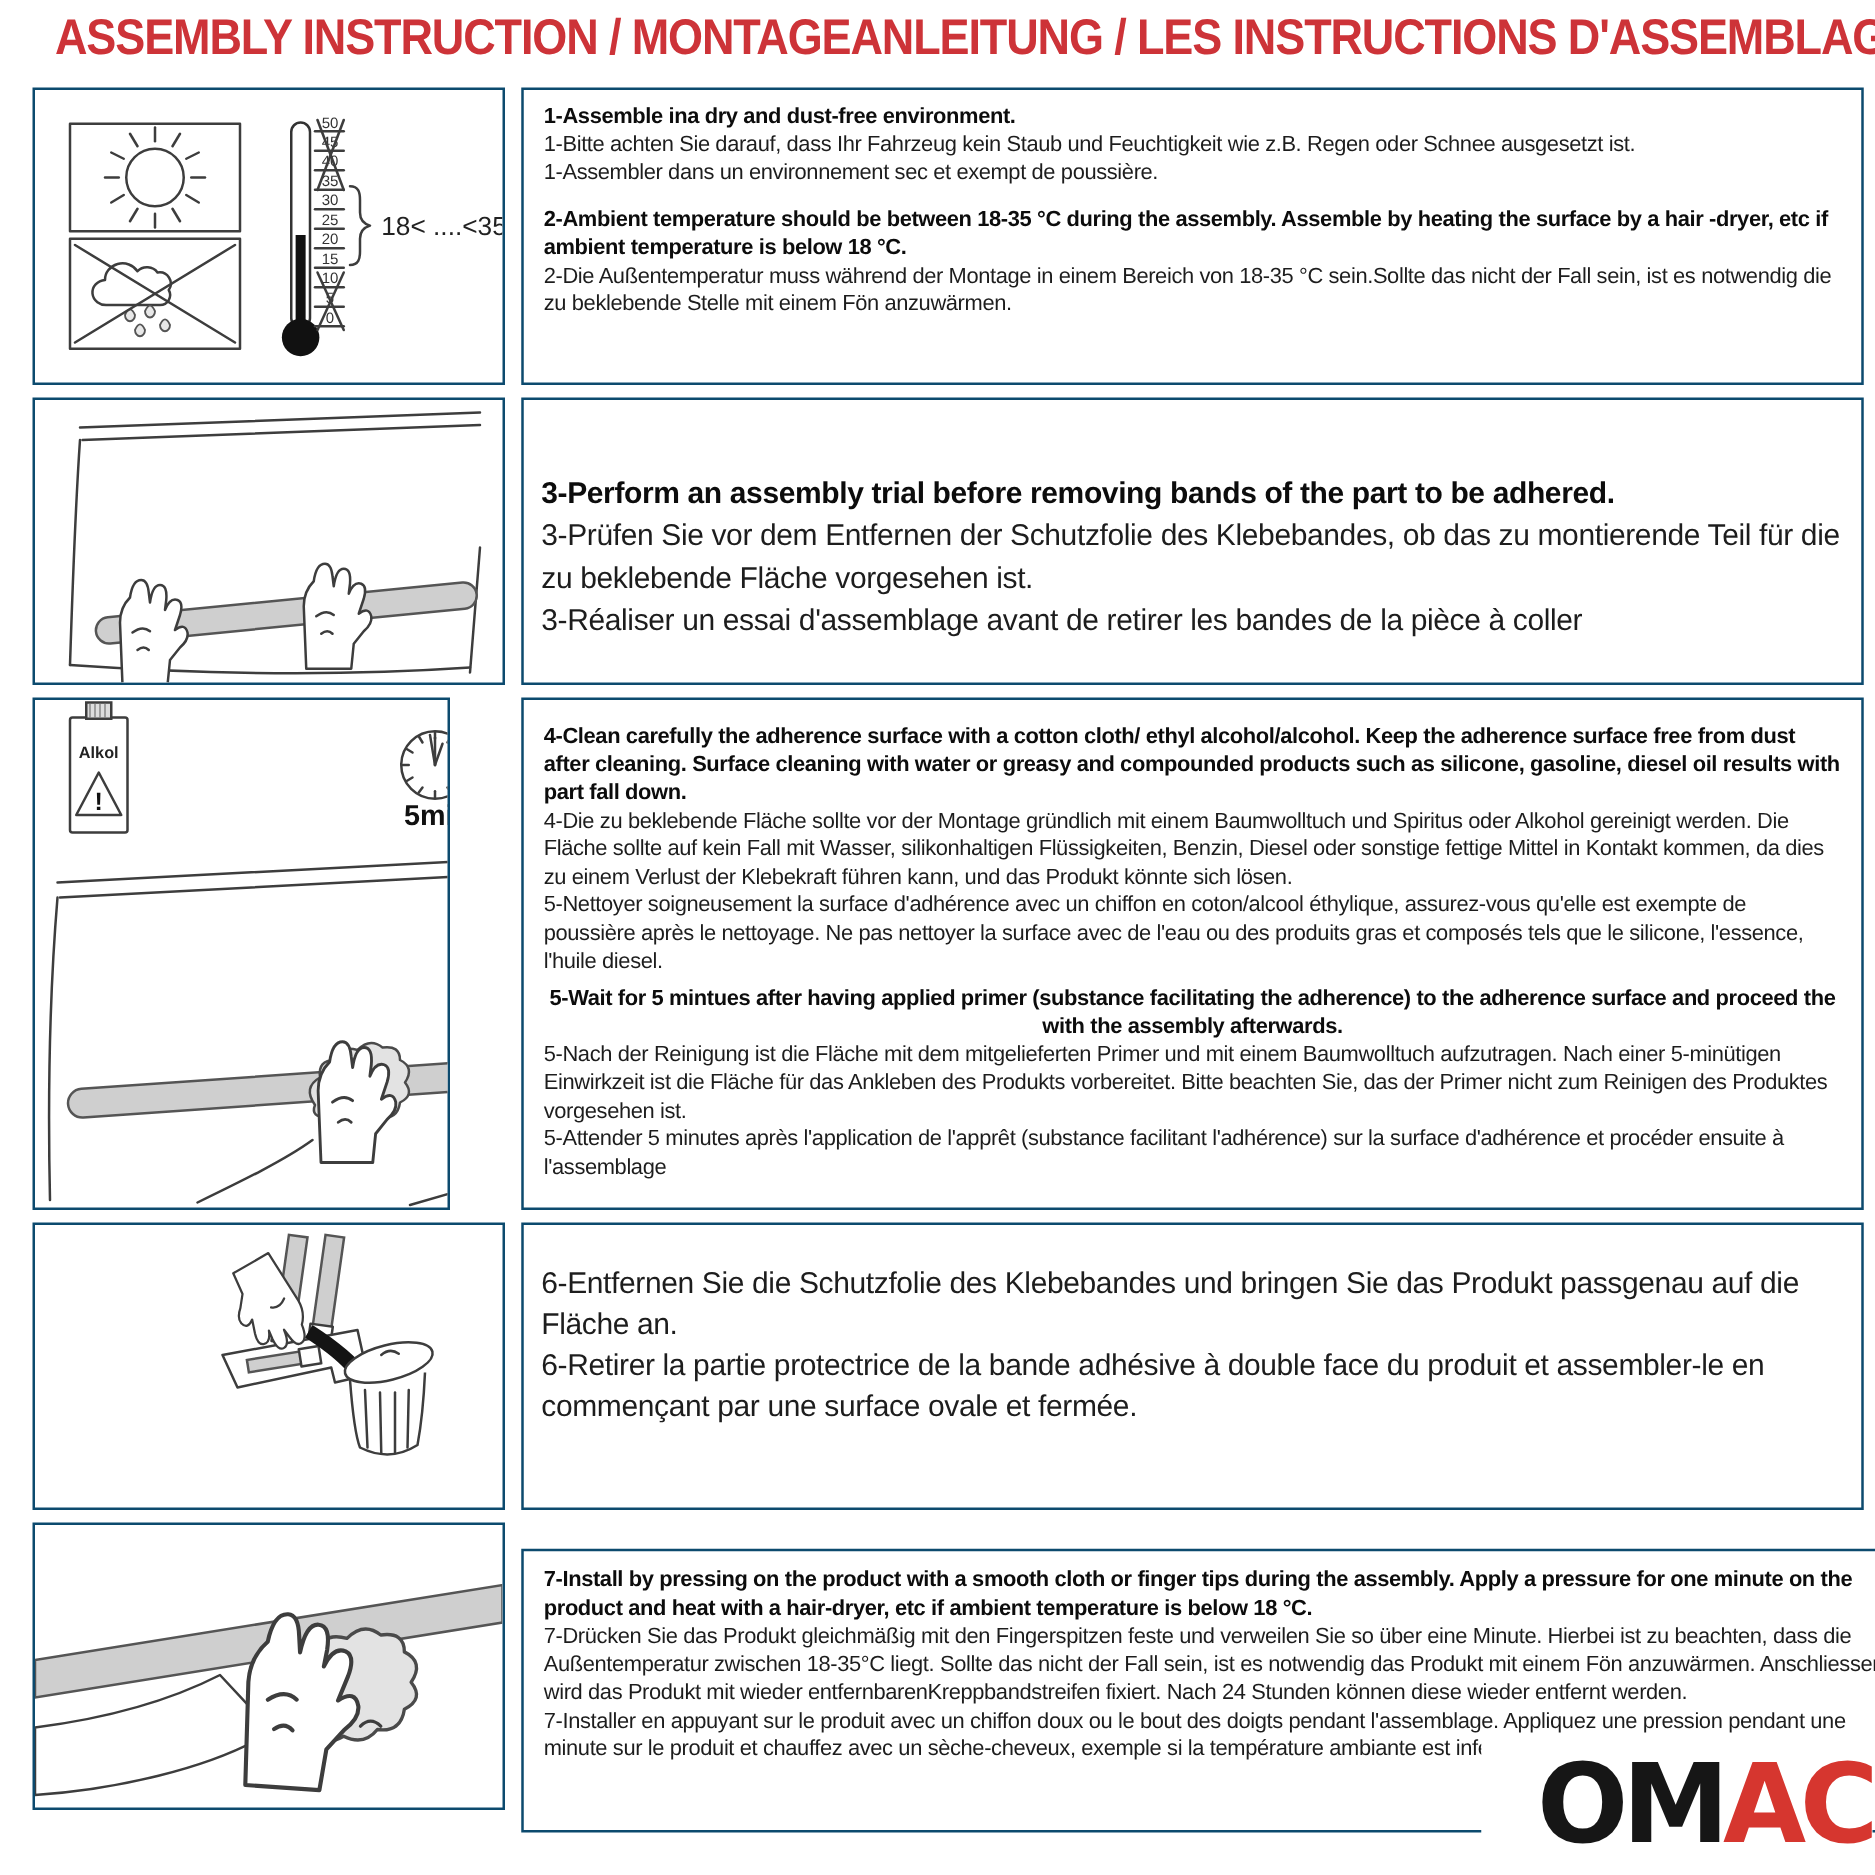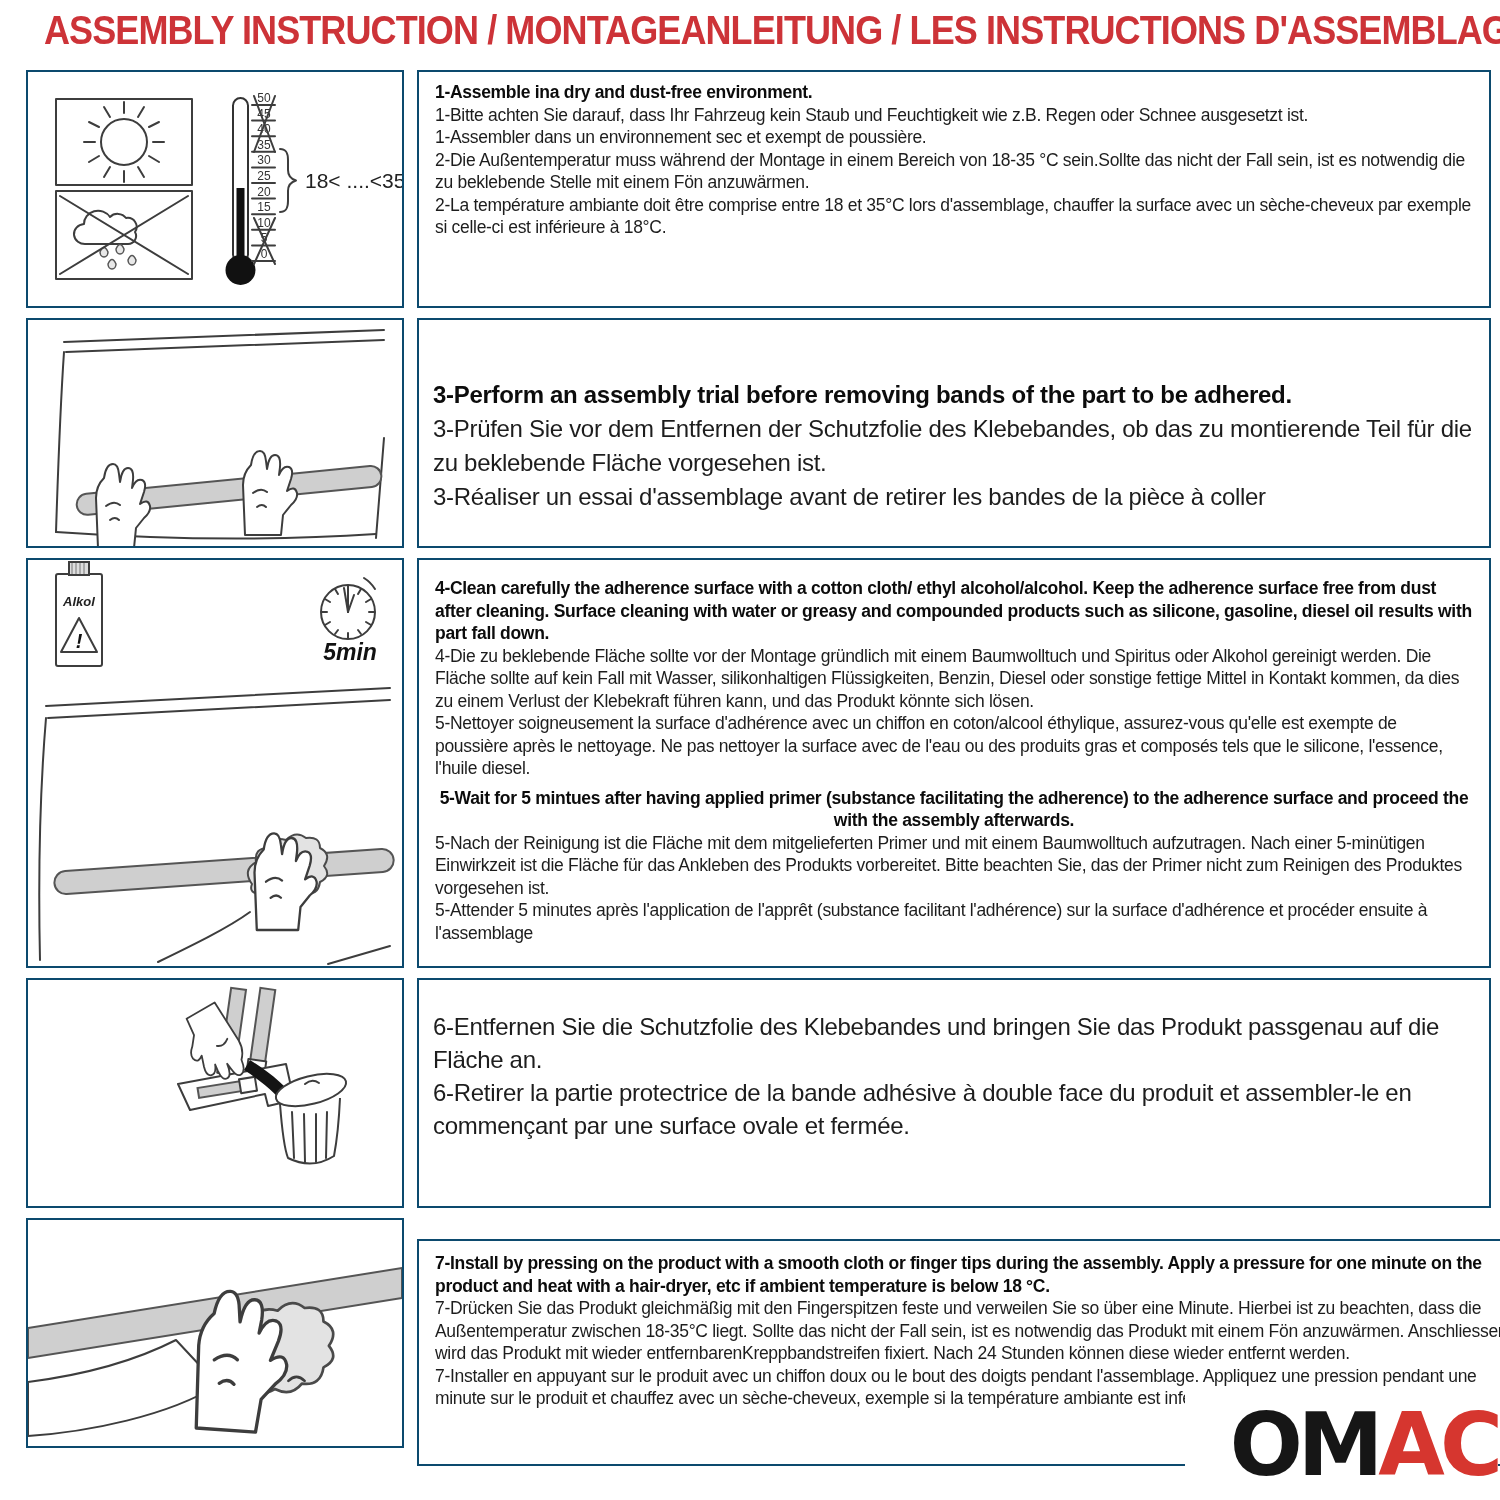--- a/index.html
+++ b/index.html
@@ -4,21 +4,21 @@
 <style>
   html,body{margin:0;padding:0;background:#fff;}
   .page{position:relative;width:1500px;height:1500px;background:#fff;overflow:hidden;
         font-family:"Liberation Sans",sans-serif;color:#1d1d1d;}
   .title{position:absolute;left:44px;top:8px;font-size:40px;font-weight:bold;color:#cd3338;
          letter-spacing:-1px;white-space:nowrap;transform:scaleX(0.90);transform-origin:left center;}
   .box{position:absolute;border:2px solid #0c4a6e;background:#fff;box-sizing:border-box;overflow:hidden;}
   
   .r1L{left:26px;top:70px;width:378px;height:238px;}
   .r2L{left:26px;top:318px;width:378px;height:230px;}
-  .r3L{left:26px;top:558px;width:378px;height:410px;font-style:italic;}
+  .r3L{left:26px;top:558px;width:334px;height:410px;}
   .r4L{left:26px;top:978px;width:378px;height:230px;}
   .r5L{left:26px;top:1218px;width:378px;height:230px;}
   
   .r1R{left:417px;top:70px;width:1074px;height:238px;padding:9px 16px;}
   .r2R{left:417px;top:318px;width:1074px;height:230px;padding:58px 14px 0;}
   .r3R{left:417px;top:558px;width:1074px;height:410px;padding:17px 16px;}
   .r4R{left:417px;top:978px;width:1074px;height:230px;padding:30px 14px 0;}
   .r5R{left:417px;top:1218px;width:1124px;height:227px;padding:11px 16px;margin-top:21px;}
   .txt p{margin:0;}
   .small p{font-size:17.5px;line-height:22.5px;letter-spacing:-0.3px;}
@@ -121,22 +121,22 @@
         <path class="ln" d="M252,77 C259,77 260,82 260,88 L260,98 C260,104 263,107 268,108.5 C263,110 260,113 260,119 L260,129 C260,135 259,140 252,140"></path>
         <text class="tlabel" x="277" y="116">18&lt; ....&lt;35 C</text>
       </g>
     </svg>
   </div>
 
   <div class="box r1R txt small">
     <p class="b">1-Assemble ina dry and dust-free environment.</p>
     <p>1-Bitte achten Sie darauf, dass Ihr Fahrzeug kein Staub und Feuchtigkeit wie z.B. Regen oder Schnee ausgesetzt ist.</p>
     <p>1-Assembler dans un environnement sec et exempt de poussière.</p>
+    <p class="b gap">2-Ambient temperature should be between 18-35 °C  during the assembly. Assemble by heating the surface by a hair -dryer, etc if ambient temperature is below 18 °C.</p>
     <p>2-Die Außentemperatur muss während der Montage in einem Bereich von 18-35 °C  sein.Sollte das nicht der Fall sein, ist es notwendig die zu beklebende Stelle mit einem Fön anzuwärmen.</p>
-    <p>2-La température ambiante doit être comprise entre 18 et 35°C lors d'assemblage, chauffer la surface avec un sèche-cheveux par exemple si celle-ci est inférieure à 18°C.</p>
   </div>
 
   <div class="box r2L">
     <svg width="374" height="226" viewBox="0 0 374 226">
       <g class="ln">
         <line x1="36" y1="22" x2="356" y2="10"></line>
         <line x1="38" y1="32" x2="356" y2="20"></line>
         <path d="M36,32 C32,90 30,150 28,212"></path>
         <path d="M356,118 L348,218"></path>
         <path d="M28,212 Q200,224 348,214"></path>

